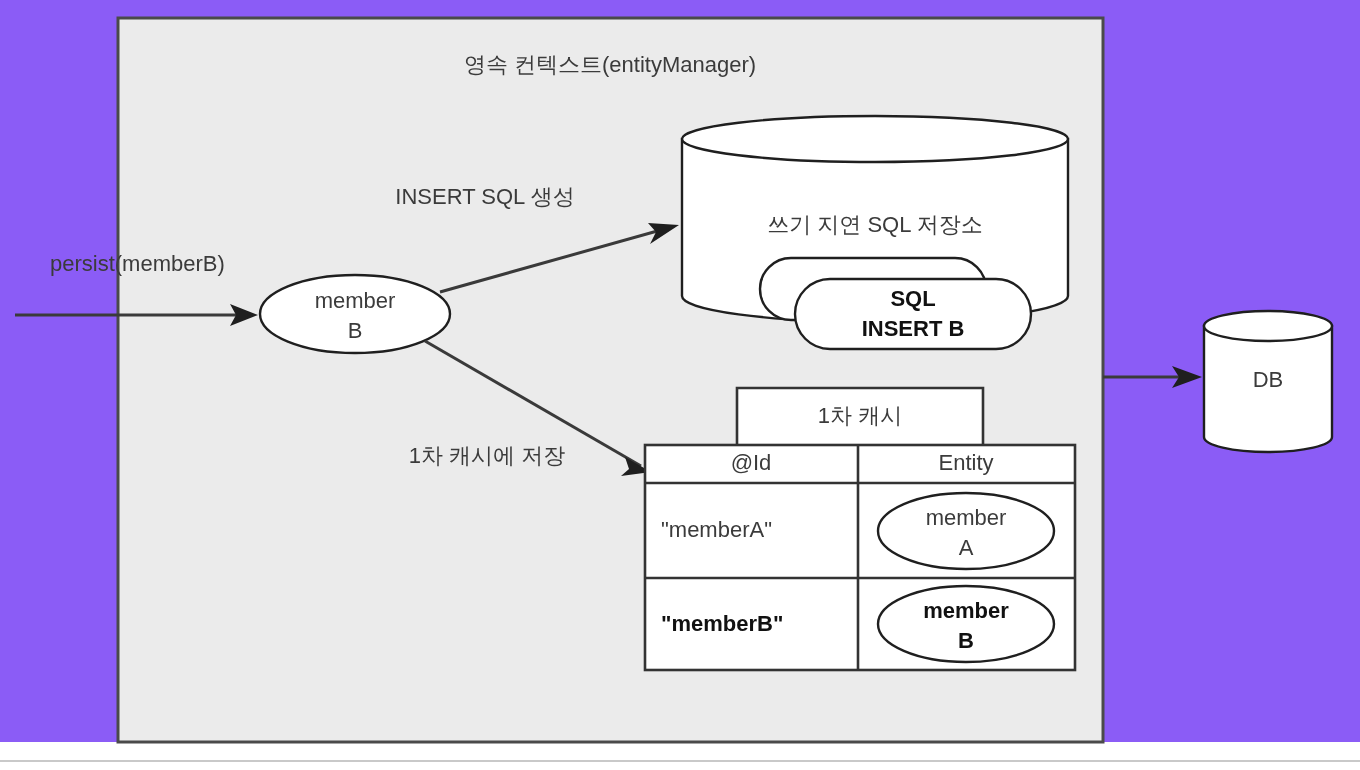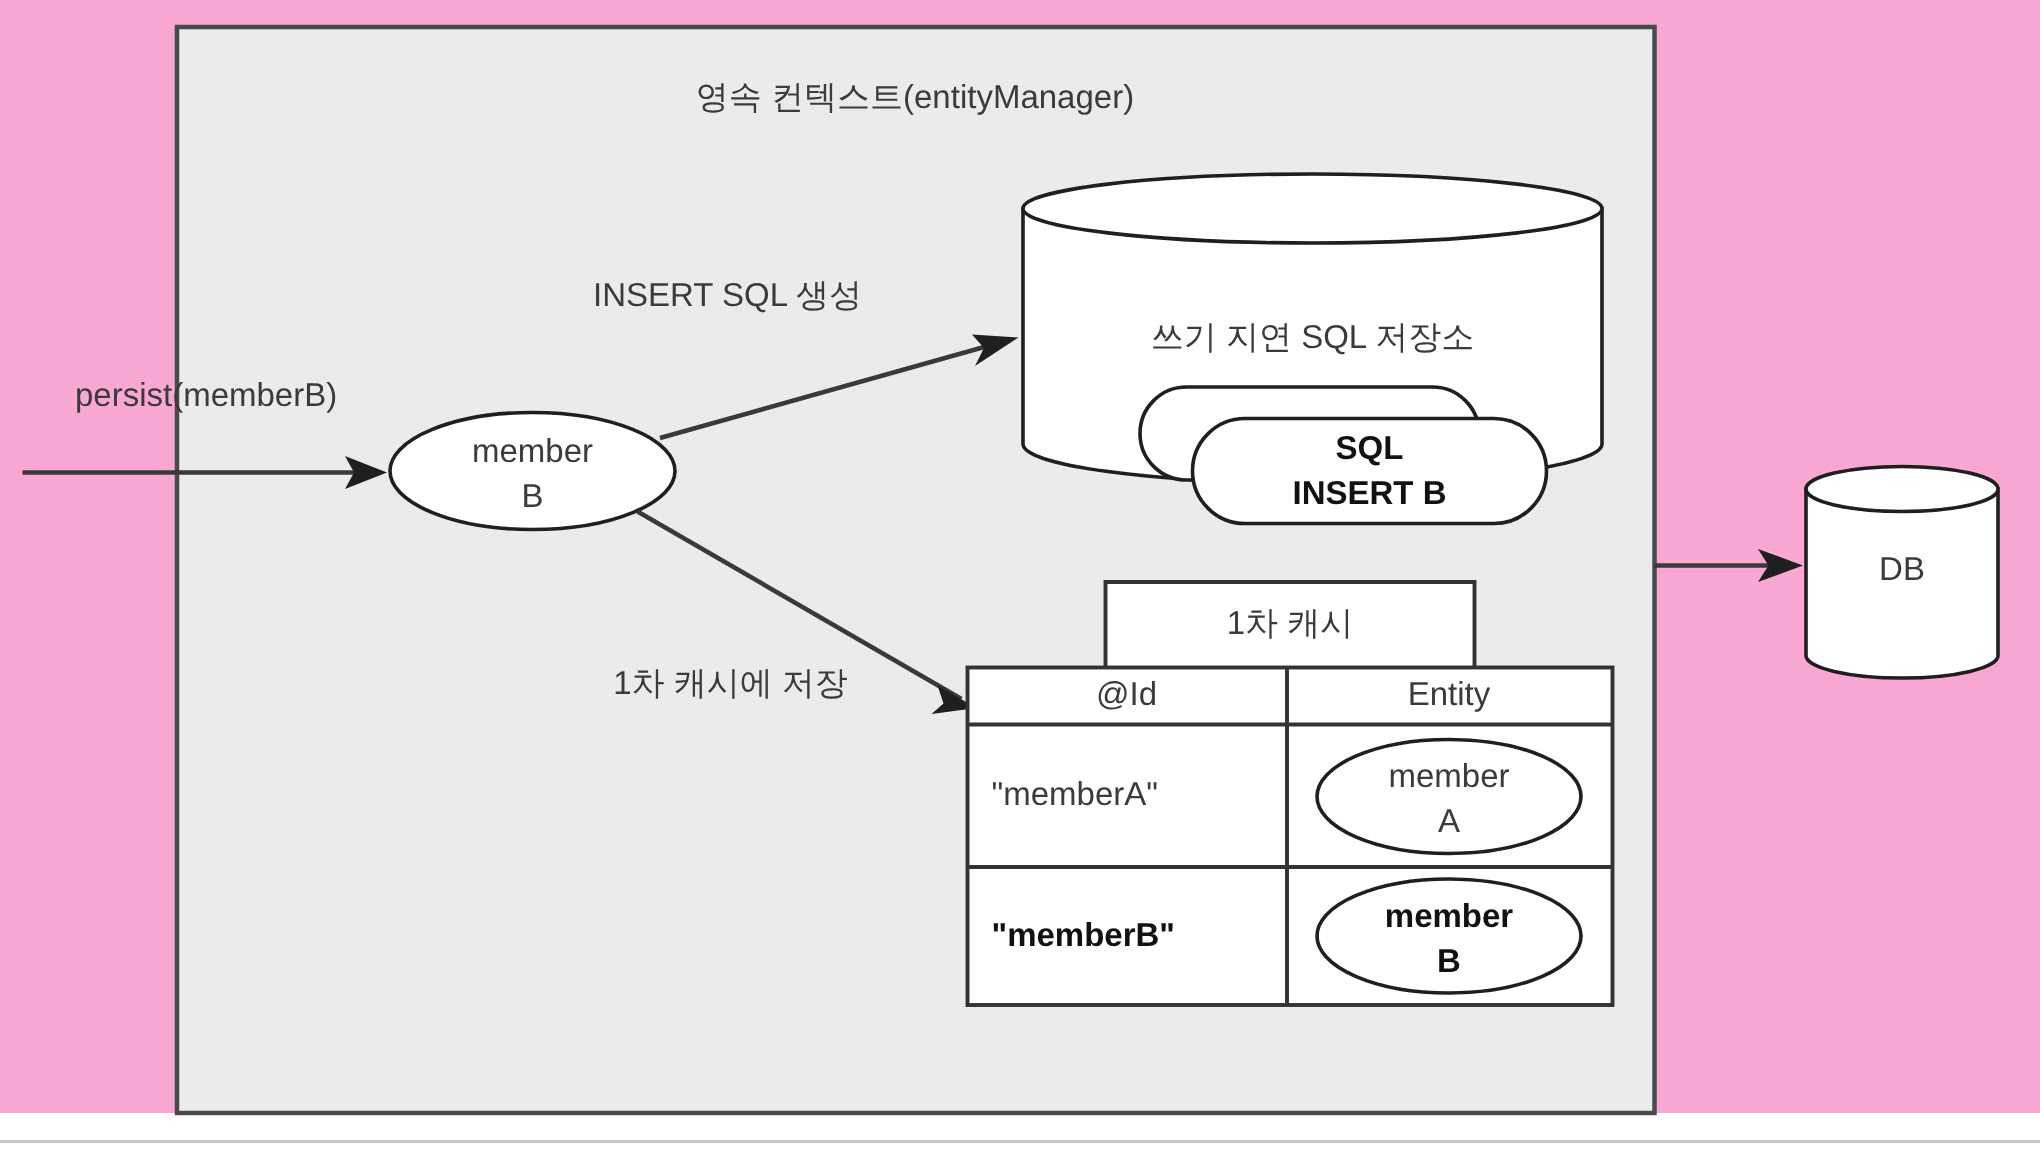--- a/index.html
+++ b/index.html
@@ -11,21 +11,21 @@
     font-family: "Liberation Sans", "DejaVu Sans", sans-serif;
     width: 1360px;
     height: 770px;
     overflow: hidden;
     position: relative;
   }
   #stage {
     position: relative;
     width: 1360px;
     height: 742px;
-    background: #f9a8d4;
+    background: #8b5cf6;
   }
   svg.diagram {
     position: absolute;
     left: 0;
     top: 0;
     width: 1360px;
     height: 770px;
     display: block;
   }
   text {

